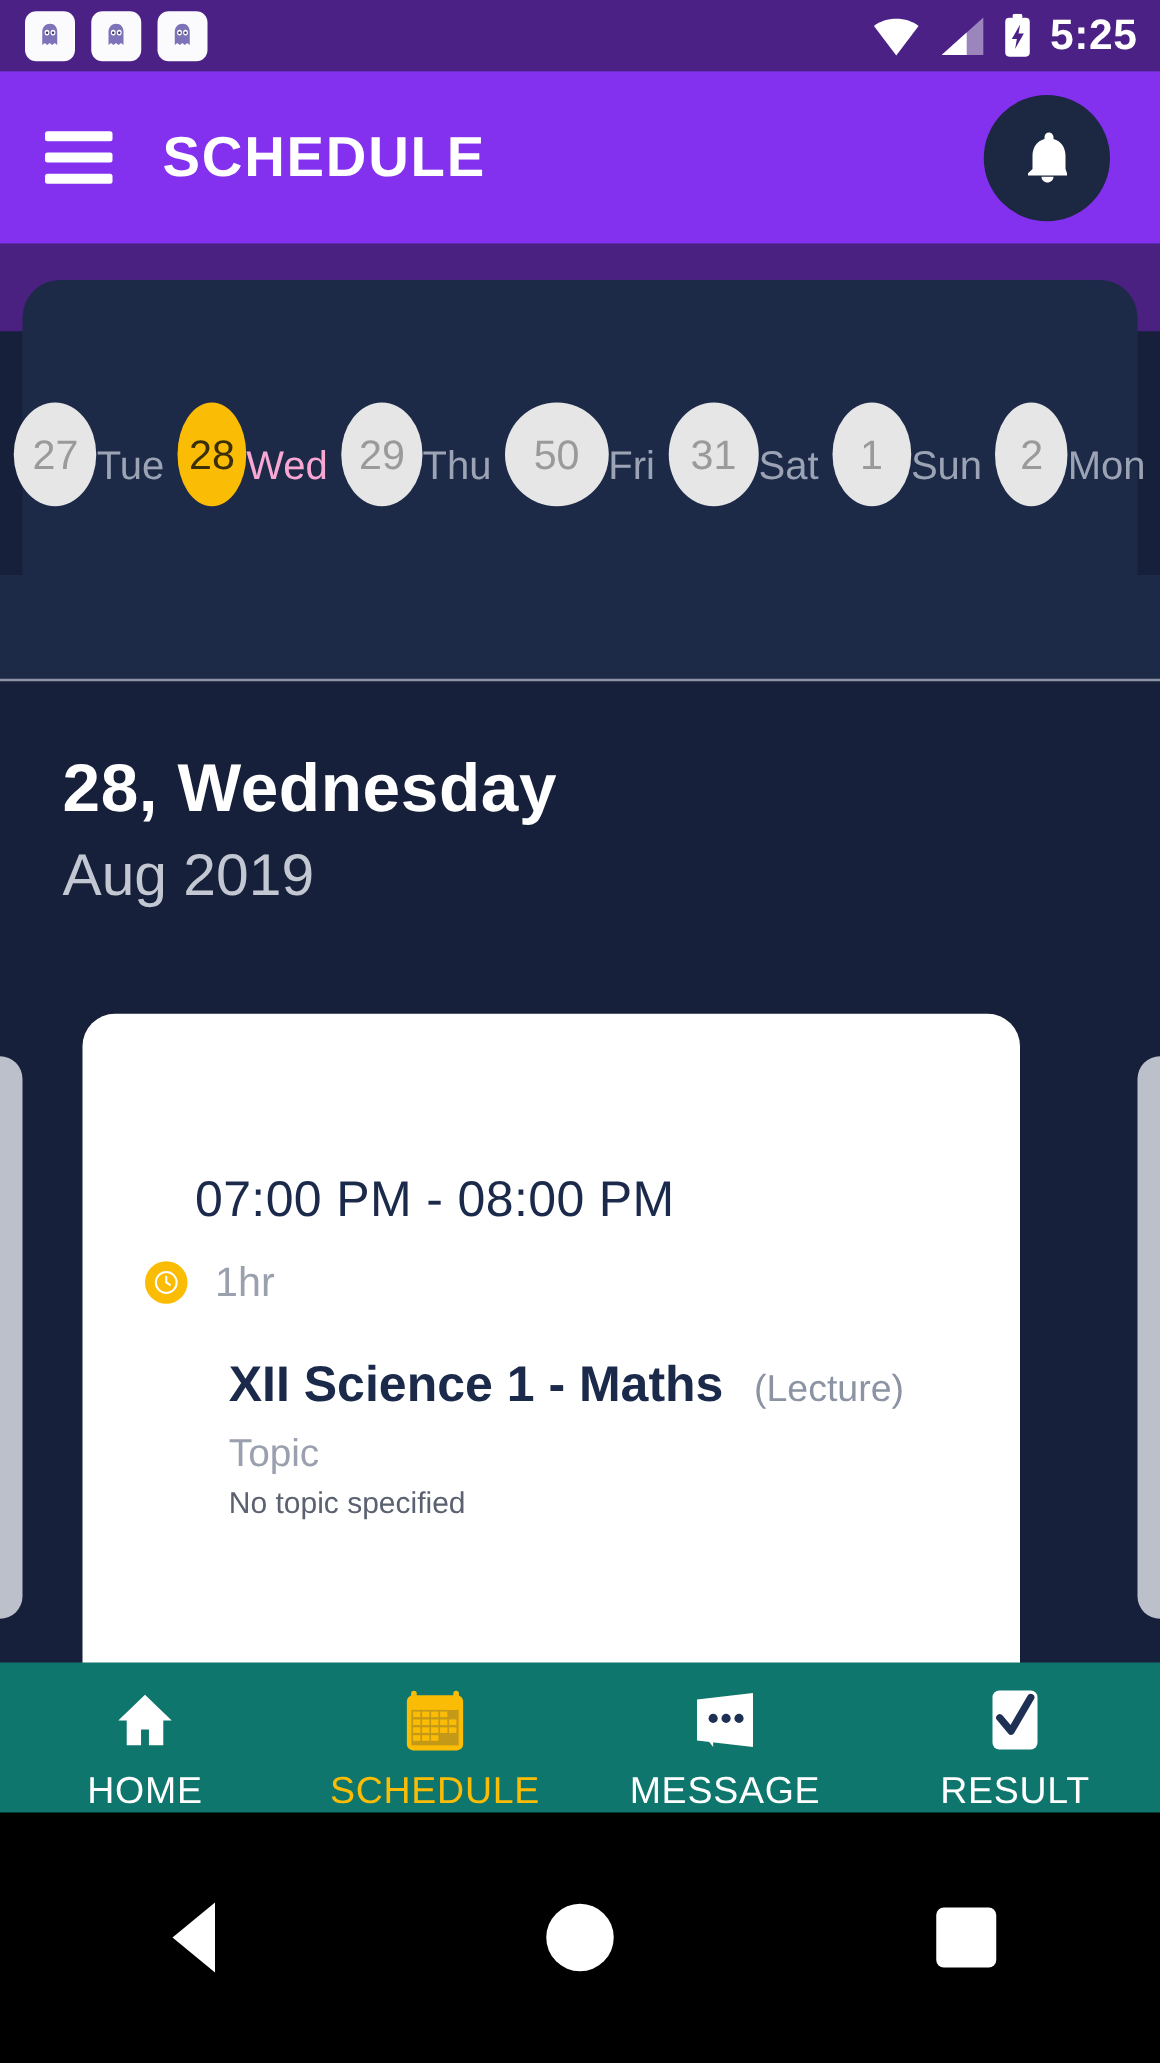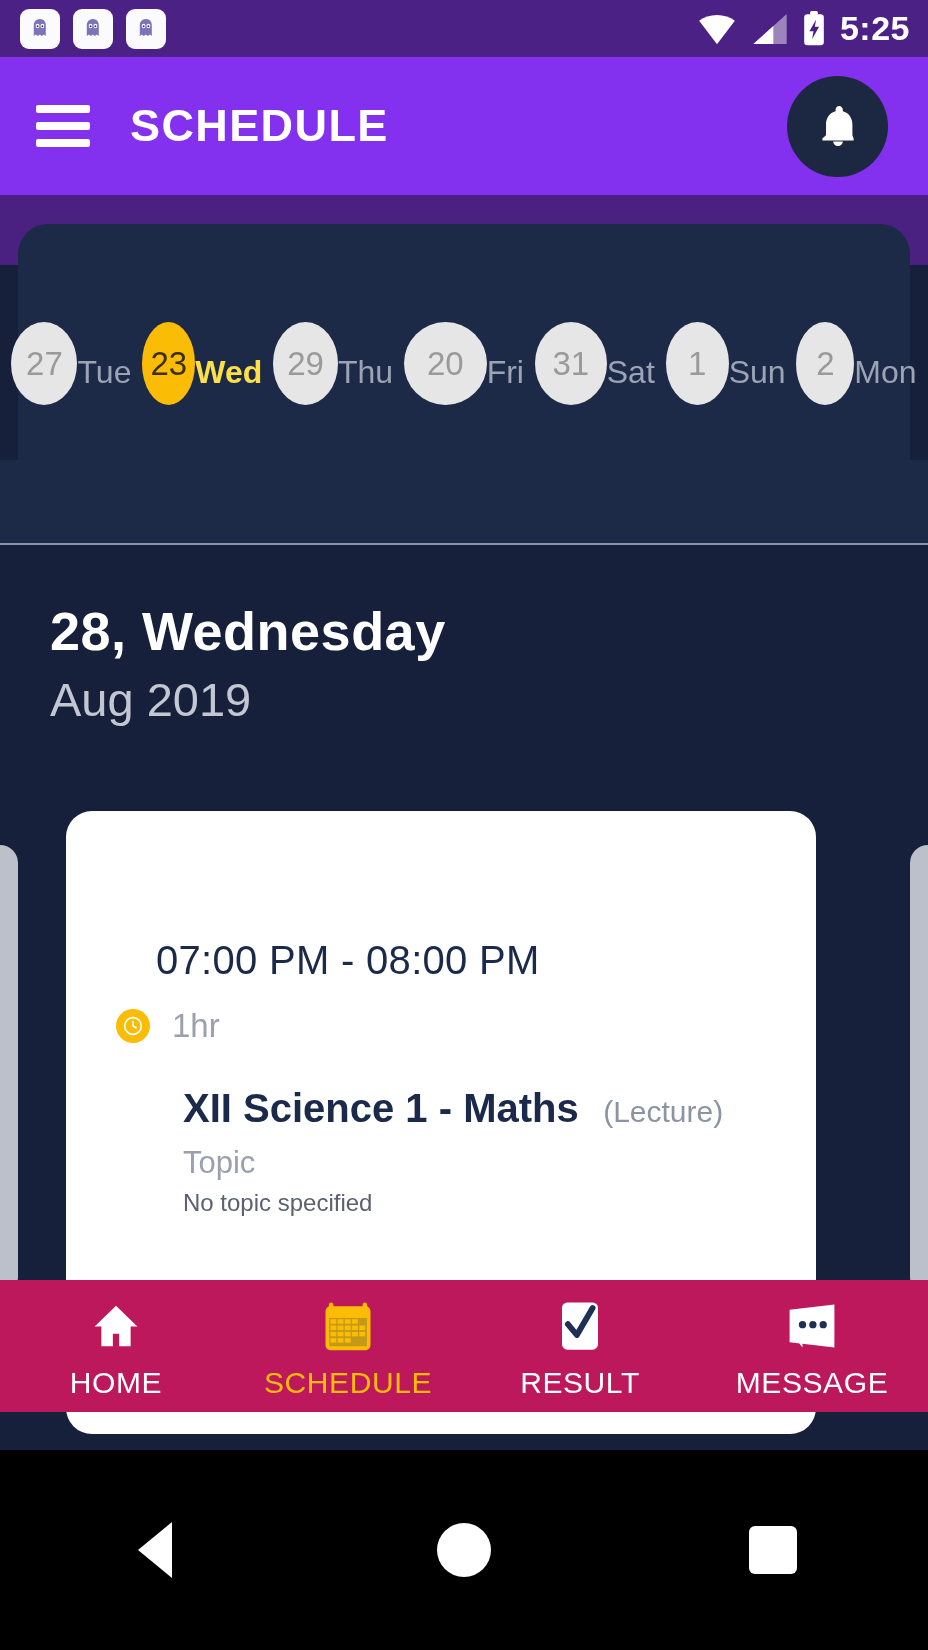--- a/index.html
+++ b/index.html
@@ -66,21 +66,21 @@
     display:flex; justify-content:space-around; padding:0 6px;
   }
   .day-cell{ width:120px; display:flex; flex-direction:row; align-items:center; }
   .day-circle{
     width:83px; height:83px; border-radius:50%; background:#e6e6e6;
     display:flex; align-items:center; justify-content:center;
     font-size:33px; color:#9a9a9a;
   }
   .day-cell.active .day-circle{ background:#fbbc05; color:#3b2f08; }
   .day-label{ margin-top:18px; font-size:32px; color:#9ba3b4; }
-  .day-cell.active .day-label{ color:#fde047;font-weight:bold; }
+  .day-cell.active .day-label{ color:#f9a8d4; }
 
   
   .date-head{ position:absolute; top:600px; left:50px; }
   .date-big{ font-size:54px; font-weight:bold; color:#ffffff; letter-spacing:.5px; }
   .date-sub{ font-size:47px; color:#c2c7d2; margin-top:10px; }
 
   
   .peek{
     position:absolute; top:845px; width:36px; height:450px;
     background:#bcc0cb; border-radius:20px;
@@ -103,22 +103,22 @@
   }
   .dur-text{ margin-left:22px; font-size:33px; color:#9aa0ae; }
   .ev-body{ position:absolute; top:275px; left:117px; }
   .ev-title{ font-size:40px; font-weight:bold; color:#1b2a4a; display:inline; }
   .ev-kind{ font-size:30px; color:#8c93a3; display:inline; margin-left:20px;text-align:center; }
   .ev-topic-label{ margin-top:14px; font-size:31px; color:#9aa0ae; }
   .ev-topic-val{ margin-top:8px; font-size:24px; color:#5b6170; }
 
   
   .bottom-nav{
-    position:absolute; top:1280px; left:0; width:928px; height:132px;
-    background:#be185d; display:flex;
+    position:absolute; top:1330px; left:0; width:928px; height:132px;
+    background:#0f766e; display:flex;
   }
   .nav-item{
     flex:1; display:flex; flex-direction:column; align-items:center; justify-content:center;
     padding-top:6px;
   }
   .nav-ico{ height:56px; display:flex; align-items:center; justify-content:center; }
   .nav-label{ margin-top:12px; font-size:30px; color:#ffffff; letter-spacing:.6px;}
   .nav-item.active .nav-label{ color:#fbbc05; }
 
   
@@ -202,29 +202,29 @@
   <div class="cal-panel"></div>
   <div class="cal-panel-bottom"></div>
   <div class="cal-divider"></div>
 
   <div class="days-row">
     <div class="day-cell">
       <div class="day-circle">27</div>
       <div class="day-label">Tue</div>
     </div>
     <div class="day-cell active">
-      <div class="day-circle">23</div>
+      <div class="day-circle">28</div>
       <div class="day-label">Wed</div>
     </div>
     <div class="day-cell">
       <div class="day-circle">29</div>
       <div class="day-label">Thu</div>
     </div>
     <div class="day-cell">
-      <div class="day-circle">20</div>
+      <div class="day-circle">50</div>
       <div class="day-label">Fri</div>
     </div>
     <div class="day-cell">
       <div class="day-circle">31</div>
       <div class="day-label">Sat</div>
     </div>
     <div class="day-cell">
       <div class="day-circle">1</div>
       <div class="day-label">Sun</div>
     </div>
@@ -303,40 +303,40 @@
             <rect x="9.6" y="17.4" width="2.6" height="2"></rect>
             <rect x="14.6" y="6.2" width="4" height="2.2"></rect>
           </g>
         </svg>
       </div>
       <div class="nav-label">SCHEDULE</div>
     </div>
 
     <div class="nav-item">
       <div class="nav-ico">
-        <svg width="48" height="54" viewBox="0 0 20 24">
-          <rect x="2" y="1.5" width="16" height="21" rx="2.4" fill="#ffffff"></rect>
-          <path d="M4.6 11.2 8.6 16l7-12" fill="none" stroke="#1e3054" stroke-width="2.6" stroke-linecap="round" stroke-linejoin="round"></path>
-        </svg>
-      </div>
-      <div class="nav-label">RESULT</div>
-    </div>
-
-    <div class="nav-item">
-      <div class="nav-ico">
         <svg width="56" height="50" viewBox="0 0 26 22">
           <path d="M2.6 3.4 23.4 1v20L2.6 18.6V3.4z" fill="#ffffff"></path>
           <path d="M5 16.4 8.6 21v-5.4L5 16.4z" fill="#ffffff"></path>
           <circle cx="8.6" cy="10.4" r="1.7" fill="#1e3054"></circle>
           <circle cx="13.4" cy="10.4" r="1.7" fill="#1e3054"></circle>
           <circle cx="18.2" cy="10.4" r="1.7" fill="#1e3054"></circle>
         </svg>
       </div>
       <div class="nav-label">MESSAGE</div>
     </div>
+
+    <div class="nav-item">
+      <div class="nav-ico">
+        <svg width="48" height="54" viewBox="0 0 20 24">
+          <rect x="2" y="1.5" width="16" height="21" rx="2.4" fill="#ffffff"></rect>
+          <path d="M4.6 11.2 8.6 16l7-12" fill="none" stroke="#1e3054" stroke-width="2.6" stroke-linecap="round" stroke-linejoin="round"></path>
+        </svg>
+      </div>
+      <div class="nav-label">RESULT</div>
+    </div>
   </div>
 
   <div class="android-nav">
     <div class="andr-btn">
         <div class="tri"></div>
       </div>
     <div class="andr-btn">
         <div class="circ"></div>
       </div>
     <div class="andr-btn">

